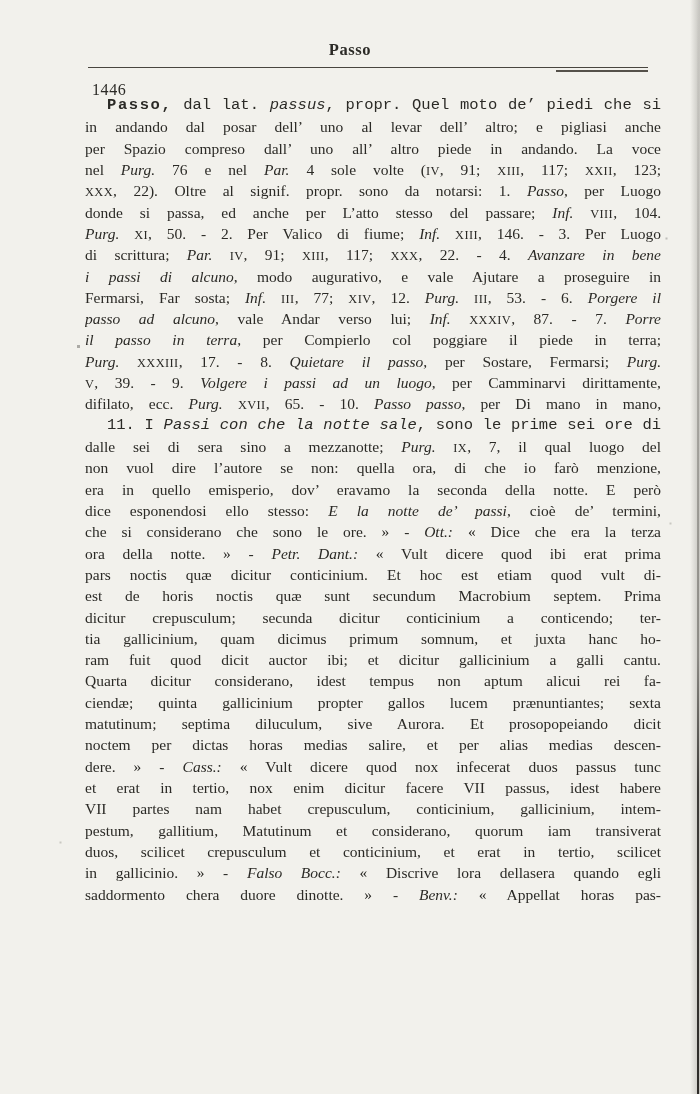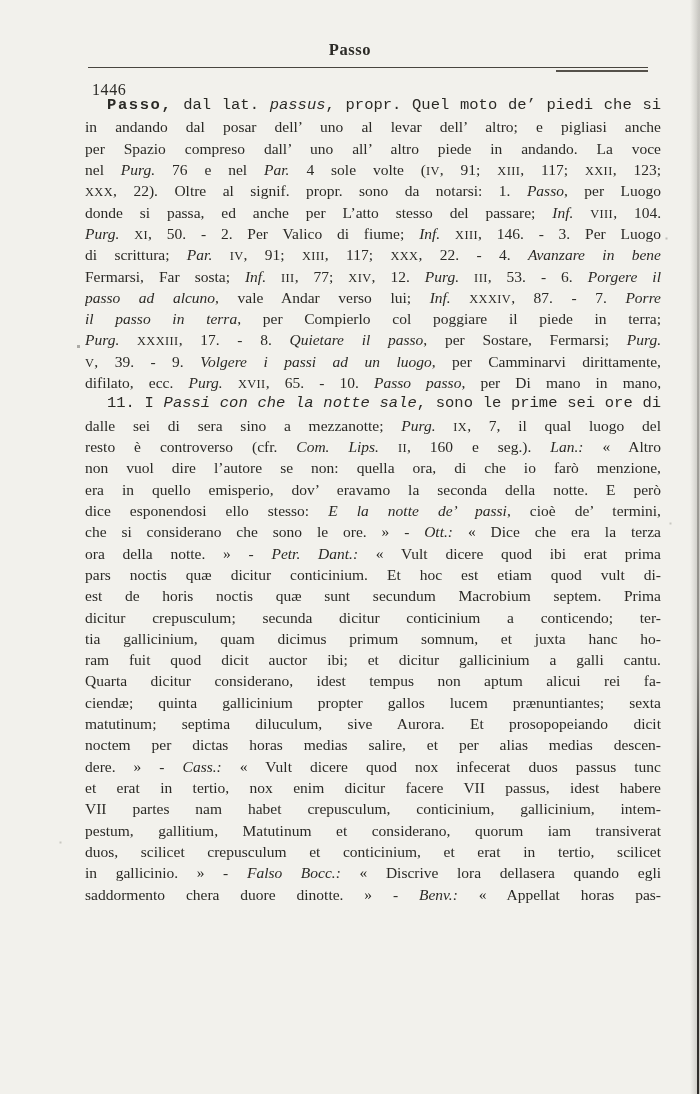--- a/index.html
+++ b/index.html
@@ -43,29 +43,29 @@
 
 <main id="text-block">
     <div class="line indent"><span class="seg-b">Passo,</span><span class="seg-n"> dal lat. </span><span class="seg-i">passus</span><span class="seg-n">, propr. Quel moto de’ piedi che si fa</span></div>
     <div class="line"><span class="seg-n">in andando dal posar dell’ uno al levar dell’ altro; e pigliasi anche</span></div>
     <div class="line"><span class="seg-n">per Spazio compreso dall’ uno all’ altro piede in andando. La voce</span></div>
     <div class="line"><span class="seg-n">nel </span><span class="seg-i">Purg.</span><span class="seg-n"> 76 e nel </span><span class="seg-i">Par.</span><span class="seg-n"> 4 sole volte (</span><span class="seg-sc">IV</span><span class="seg-n">, 91; </span><span class="seg-sc">XIII</span><span class="seg-n">, 117; </span><span class="seg-sc">XXII</span><span class="seg-n">, 123;</span></div>
     <div class="line"><span class="seg-sc">XXX</span><span class="seg-n">, 22). Oltre al signif. propr. sono da notarsi: 1. </span><span class="seg-i">Passo</span><span class="seg-n">, per Luogo</span></div>
     <div class="line"><span class="seg-n">donde si passa, ed anche per L’atto stesso del passare; </span><span class="seg-i">Inf.</span><span class="seg-n"> </span><span class="seg-sc">VIII</span><span class="seg-n">, 104.</span></div>
     <div class="line"><span class="seg-i">Purg.</span><span class="seg-n"> </span><span class="seg-sc">XI</span><span class="seg-n">, 50. - 2. Per Valico di fiume; </span><span class="seg-i">Inf.</span><span class="seg-n"> </span><span class="seg-sc">XIII</span><span class="seg-n">, 146. - 3. Per Luogo</span></div>
     <div class="line"><span class="seg-n">di scrittura; </span><span class="seg-i">Par.</span><span class="seg-n"> </span><span class="seg-sc">IV</span><span class="seg-n">, 91; </span><span class="seg-sc">XIII</span><span class="seg-n">, 117; </span><span class="seg-sc">XXX</span><span class="seg-n">, 22. - 4. </span><span class="seg-i">Avanzare in bene</span></div>
+    <div class="line"><span class="seg-i">i passi di alcuno</span><span class="seg-n">, modo augurativo, e vale Ajutare a proseguire in</span></div>
     <div class="line"><span class="seg-n">Fermarsi, Far sosta; </span><span class="seg-i">Inf.</span><span class="seg-n"> </span><span class="seg-sc">III</span><span class="seg-n">, 77; </span><span class="seg-sc">XIV</span><span class="seg-n">, 12. </span><span class="seg-i">Purg.</span><span class="seg-n"> </span><span class="seg-sc">III</span><span class="seg-n">, 53. - 6. </span><span class="seg-i">Porgere il</span></div>
     <div class="line"><span class="seg-i">passo ad alcuno</span><span class="seg-n">, vale Andar verso lui; </span><span class="seg-i">Inf.</span><span class="seg-n"> </span><span class="seg-sc">XXXIV</span><span class="seg-n">, 87. - 7. </span><span class="seg-i">Porre</span></div>
     <div class="line"><span class="seg-i">il passo in terra</span><span class="seg-n">, per Compierlo col poggiare il piede in terra;</span></div>
     <div class="line"><span class="seg-i">Purg.</span><span class="seg-n"> </span><span class="seg-sc">XXXIII</span><span class="seg-n">, 17. - 8. </span><span class="seg-i">Quietare il passo</span><span class="seg-n">, per Sostare, Fermarsi; </span><span class="seg-i">Purg.</span></div>
     <div class="line"><span class="seg-sc">V</span><span class="seg-n">, 39. - 9. </span><span class="seg-i">Volgere i passi ad un luogo</span><span class="seg-n">, per Camminarvi dirittamente,</span></div>
     <div class="line"><span class="seg-n">difilato, ecc. </span><span class="seg-i">Purg.</span><span class="seg-n"> </span><span class="seg-sc">XVII</span><span class="seg-n">, 65. - 10. </span><span class="seg-i">Passo passo</span><span class="seg-n">, per Di mano in mano,</span></div>
     <div class="line indent"><span class="seg-n">11. I </span><span class="seg-i">Passi con che la notte sale</span><span class="seg-n">, sono le prime sei ore di notte,</span></div>
     <div class="line"><span class="seg-n">dalle sei di sera sino a mezzanotte; </span><span class="seg-i">Purg.</span><span class="seg-n"> </span><span class="seg-sc">IX</span><span class="seg-n">, 7, il qual luogo del</span></div>
-    <div class="line"><span class="seg-n">resto è controverso (cfr. </span><span class="seg-i">Com. Lips.</span><span class="seg-n"> </span><span class="seg-sc">II</span><span class="seg-n">, 160 e seg.). </span><span class="seg-i">Lan.:</span><span class="seg-n"> « Altro</span></div>
     <div class="line"><span class="seg-n">non vuol dire l’autore se non: quella ora, di che io farò menzione,</span></div>
     <div class="line"><span class="seg-n">era in quello emisperio, dov’ eravamo la seconda della notte. E però</span></div>
     <div class="line"><span class="seg-n">dice esponendosi ello stesso: </span><span class="seg-i">E la notte de’ passi</span><span class="seg-n">, cioè de’ termini,</span></div>
     <div class="line"><span class="seg-n">che si considerano che sono le ore. » - </span><span class="seg-i">Ott.:</span><span class="seg-n"> « Dice che era la terza</span></div>
     <div class="line"><span class="seg-n">ora della notte. » - </span><span class="seg-i">Petr. Dant.:</span><span class="seg-n"> « Vult dicere quod ibi erat prima</span></div>
     <div class="line"><span class="seg-n">pars noctis quæ dicitur conticinium. Et hoc est etiam quod vult di-</span></div>
     <div class="line"><span class="seg-n">est de horis noctis quæ sunt secundum Macrobium septem. Prima</span></div>
     <div class="line"><span class="seg-n">dicitur crepusculum; secunda dicitur conticinium a conticendo; ter-</span></div>
     <div class="line"><span class="seg-n">tia gallicinium, quam dicimus primum somnum, et juxta hanc ho-</span></div>
     <div class="line"><span class="seg-n">ram fuit quod dicit auctor ibi; et dicitur gallicinium a galli cantu.</span></div>

